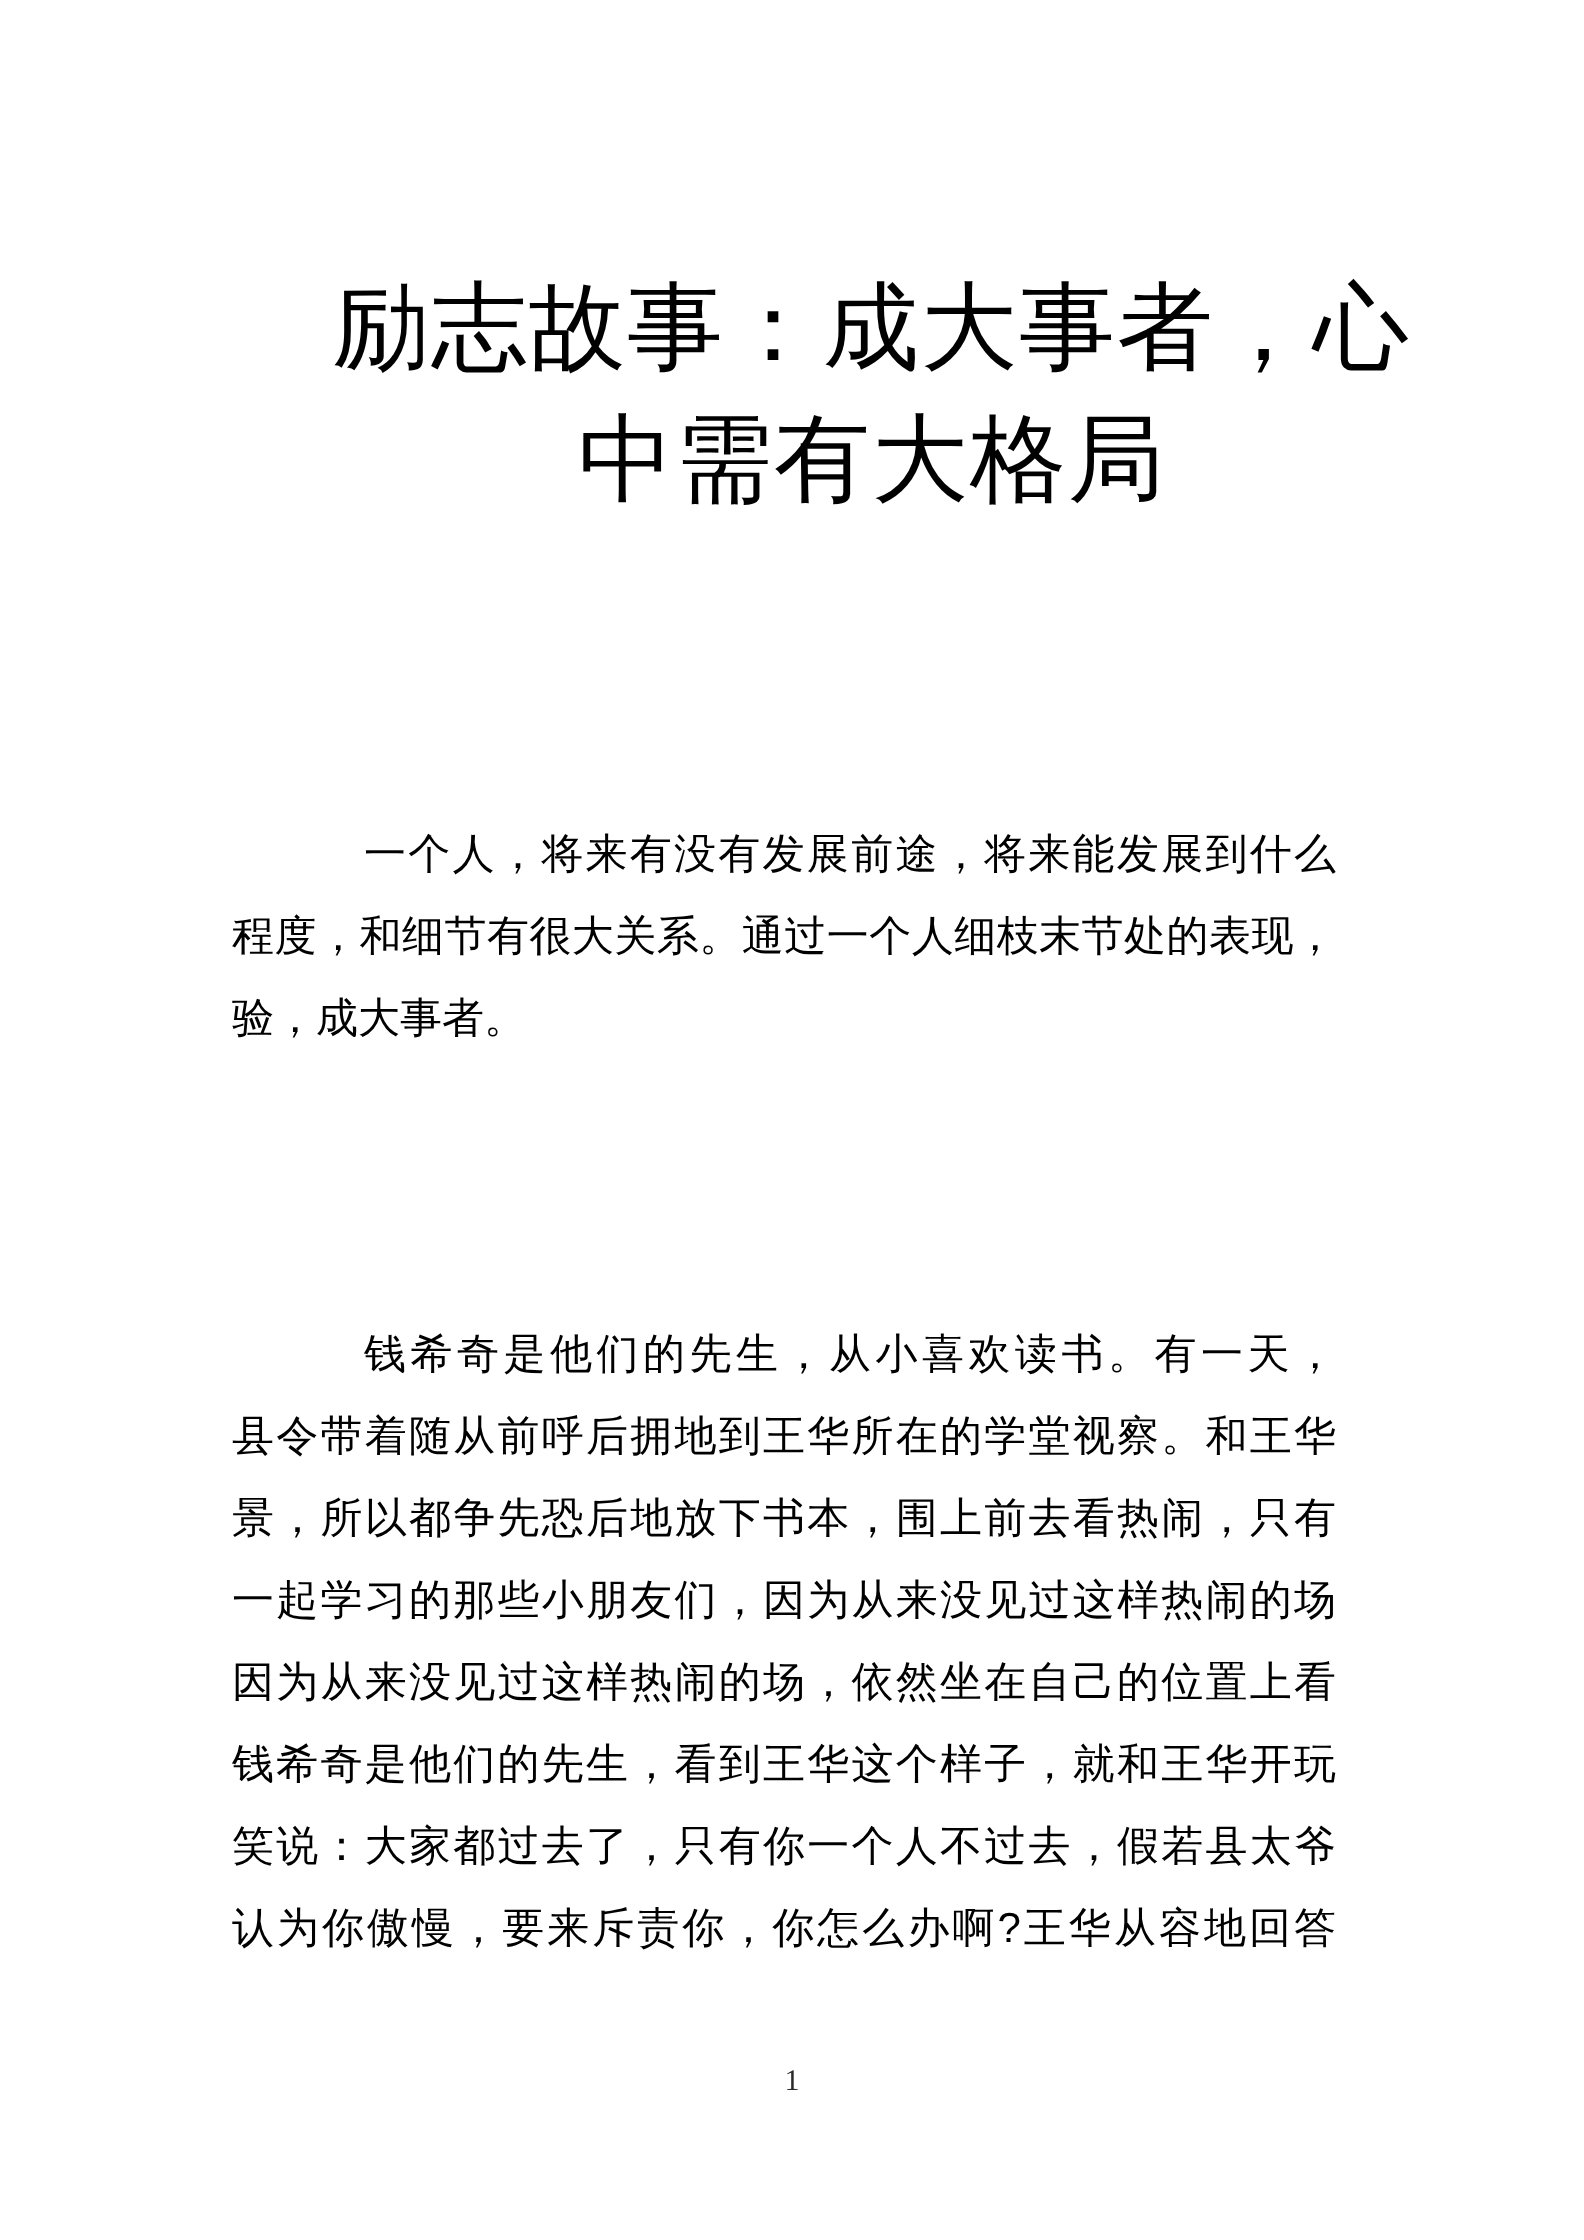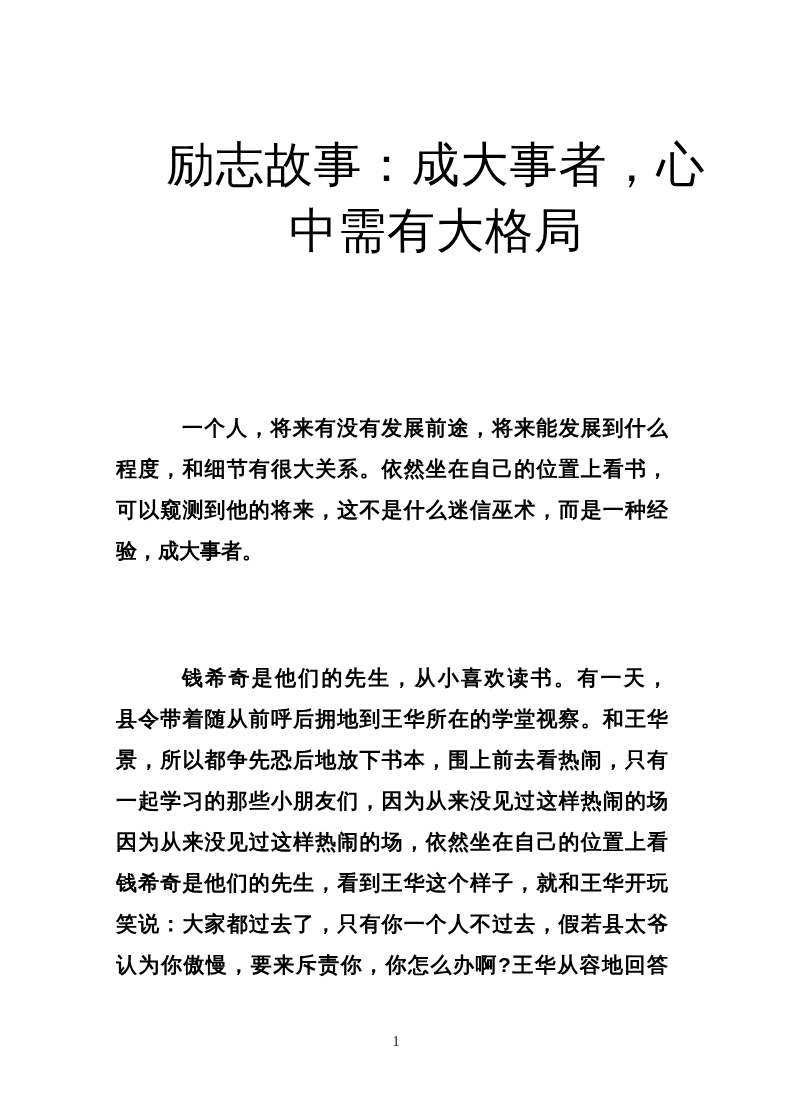--- a/index.html
+++ b/index.html
@@ -28,21 +28,21 @@
     line-height: 66px;
     color: #000000;
     letter-spacing: 1px;
     padding-left: 40px;
   }
   .para {
     position: absolute;
     left: 116px;
     width: 552px;
     font-family: "Liberation Sans", sans-serif;
-    font-weight: 700;
+    font-weight: 400;
     font-size: 21px;
     line-height: 41px;
     color: #000000;
   }
   .para-1 { top: 407px; }
   .para-2 { top: 657px; }
   .line {
     text-align: justify;
     text-align-last: justify;
     height: 41px;
@@ -71,22 +71,21 @@
 
 <div class="page">
 
   <h1 class="doc-title">
     <div>励志故事：成大事者，心</div>
     <div>中需有大格局</div>
   </h1>
 
   <div class="para para-1">
     <div class="line first">一个人，将来有没有发展前途，将来能发展到什么</div>
-    <div class="line">程度，和细节有很大关系。依然坐在自己的位置上看书，</div>
-    <div class="line">可以窥测到他的将来，这不是什么迷信巫术，而是一种经</div>
+    <div class="line">程度，和细节有很大关系。通过一个人细枝末节处的表现，</div>
     <div class="line last">验，成大事者。</div>
   </div>
 
   <div class="para para-2">
     <div class="line first">钱希奇是他们的先生，从小喜欢读书。有一天，</div>
     <div class="line">县令带着随从前呼后拥地到王华所在的学堂视察。和王华</div>
     <div class="line">景，所以都争先恐后地放下书本，围上前去看热闹，只有</div>
     <div class="line">一起学习的那些小朋友们，因为从来没见过这样热闹的场</div>
     <div class="line">因为从来没见过这样热闹的场，依然坐在自己的位置上看书。</div>
     <div class="line">钱希奇是他们的先生，看到王华这个样子，就和王华开玩</div>

